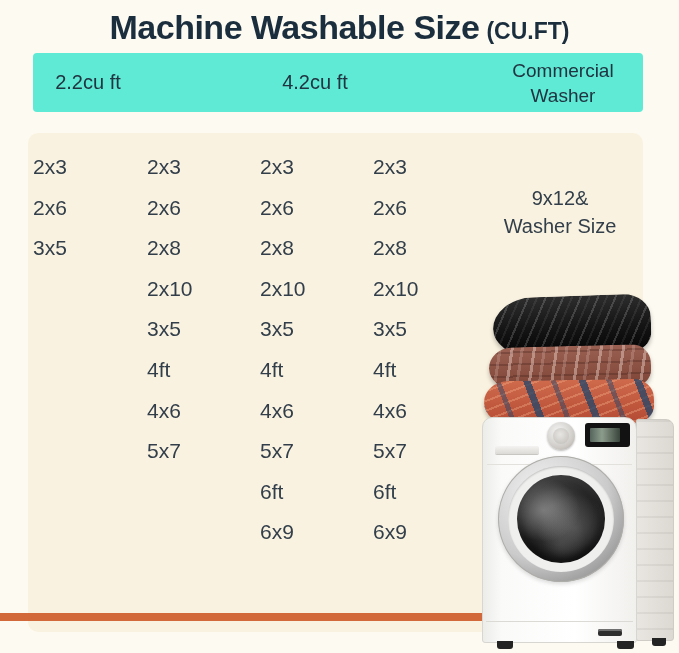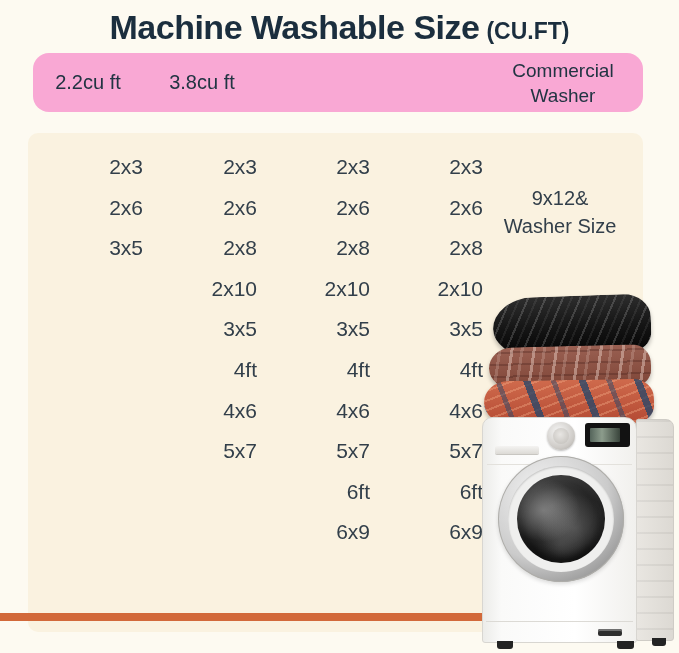--- a/index.html
+++ b/index.html
@@ -22,40 +22,40 @@
   .title-main {
     font-size:34px; font-weight:700; color:#1b2e3e; letter-spacing:-0.5px;
   }
   .title-suffix {
     font-size:23px; font-weight:700; color:#1b2e3e; margin-left:7px;
   }
 
   
   .header-pill {
     position:absolute; left:33px; top:53px; width:610px; height:59px;
-    background:#f9a8d4; border-radius:16px; z-index:1;
+    background:#5eead4; border-radius:4px; z-index:1;
   }
   .header-label {
     position:absolute; top:0; height:59px; width:110px;
     display:flex; align-items:center; justify-content:center;
     font-size:20px; color:#213442; text-align:center;
   }
   .hl-0 { left:0; }
   .hl-1 { left:114px; }
   .hl-2 { left:227px; }
   .hl-3 { left:340px; }
   .hl-4 { left:455px; width:150px; font-size:19px; line-height:25px; }
 
   
   .size-panel {
     position:absolute; left:28px; top:133px; width:615px; height:499px;
     background:#faf2e0; border-radius:10px; z-index:1;
   }
   .size-col {
-    position:absolute; top:14px; width:110px; text-align:right;
+    position:absolute; top:14px; width:110px; text-align:left;
   }
   .sc-0 { left:5px; }
   .sc-1 { left:119px; }
   .sc-2 { left:232px; }
   .sc-3 { left:345px; }
   .cell {
     height:40.6px; line-height:40.6px;
     font-size:21px; color:#323f4a;
   }
   .commercial-note {
@@ -171,21 +171,21 @@
 </head>
 <body>
 
 <div class="title-wrap">
   <span class="title-main">Machine Washable Size</span>
   <span class="title-suffix">(CU.FT)</span>
 </div>
 
 <div class="header-pill">
   <div class="header-label hl-0">2.2cu ft</div>
-  <div class="header-label hl-1">3.8cu ft</div>
+  <div class="header-label hl-2">4.2cu ft</div>
   <div class="header-label hl-4">Commercial Washer</div>
 </div>
 
 <div class="size-panel">
   <div class="size-col sc-0">
       <div class="cell">2x3</div>
       <div class="cell">2x6</div>
       <div class="cell">3x5</div>
     </div>
   <div class="size-col sc-1">

